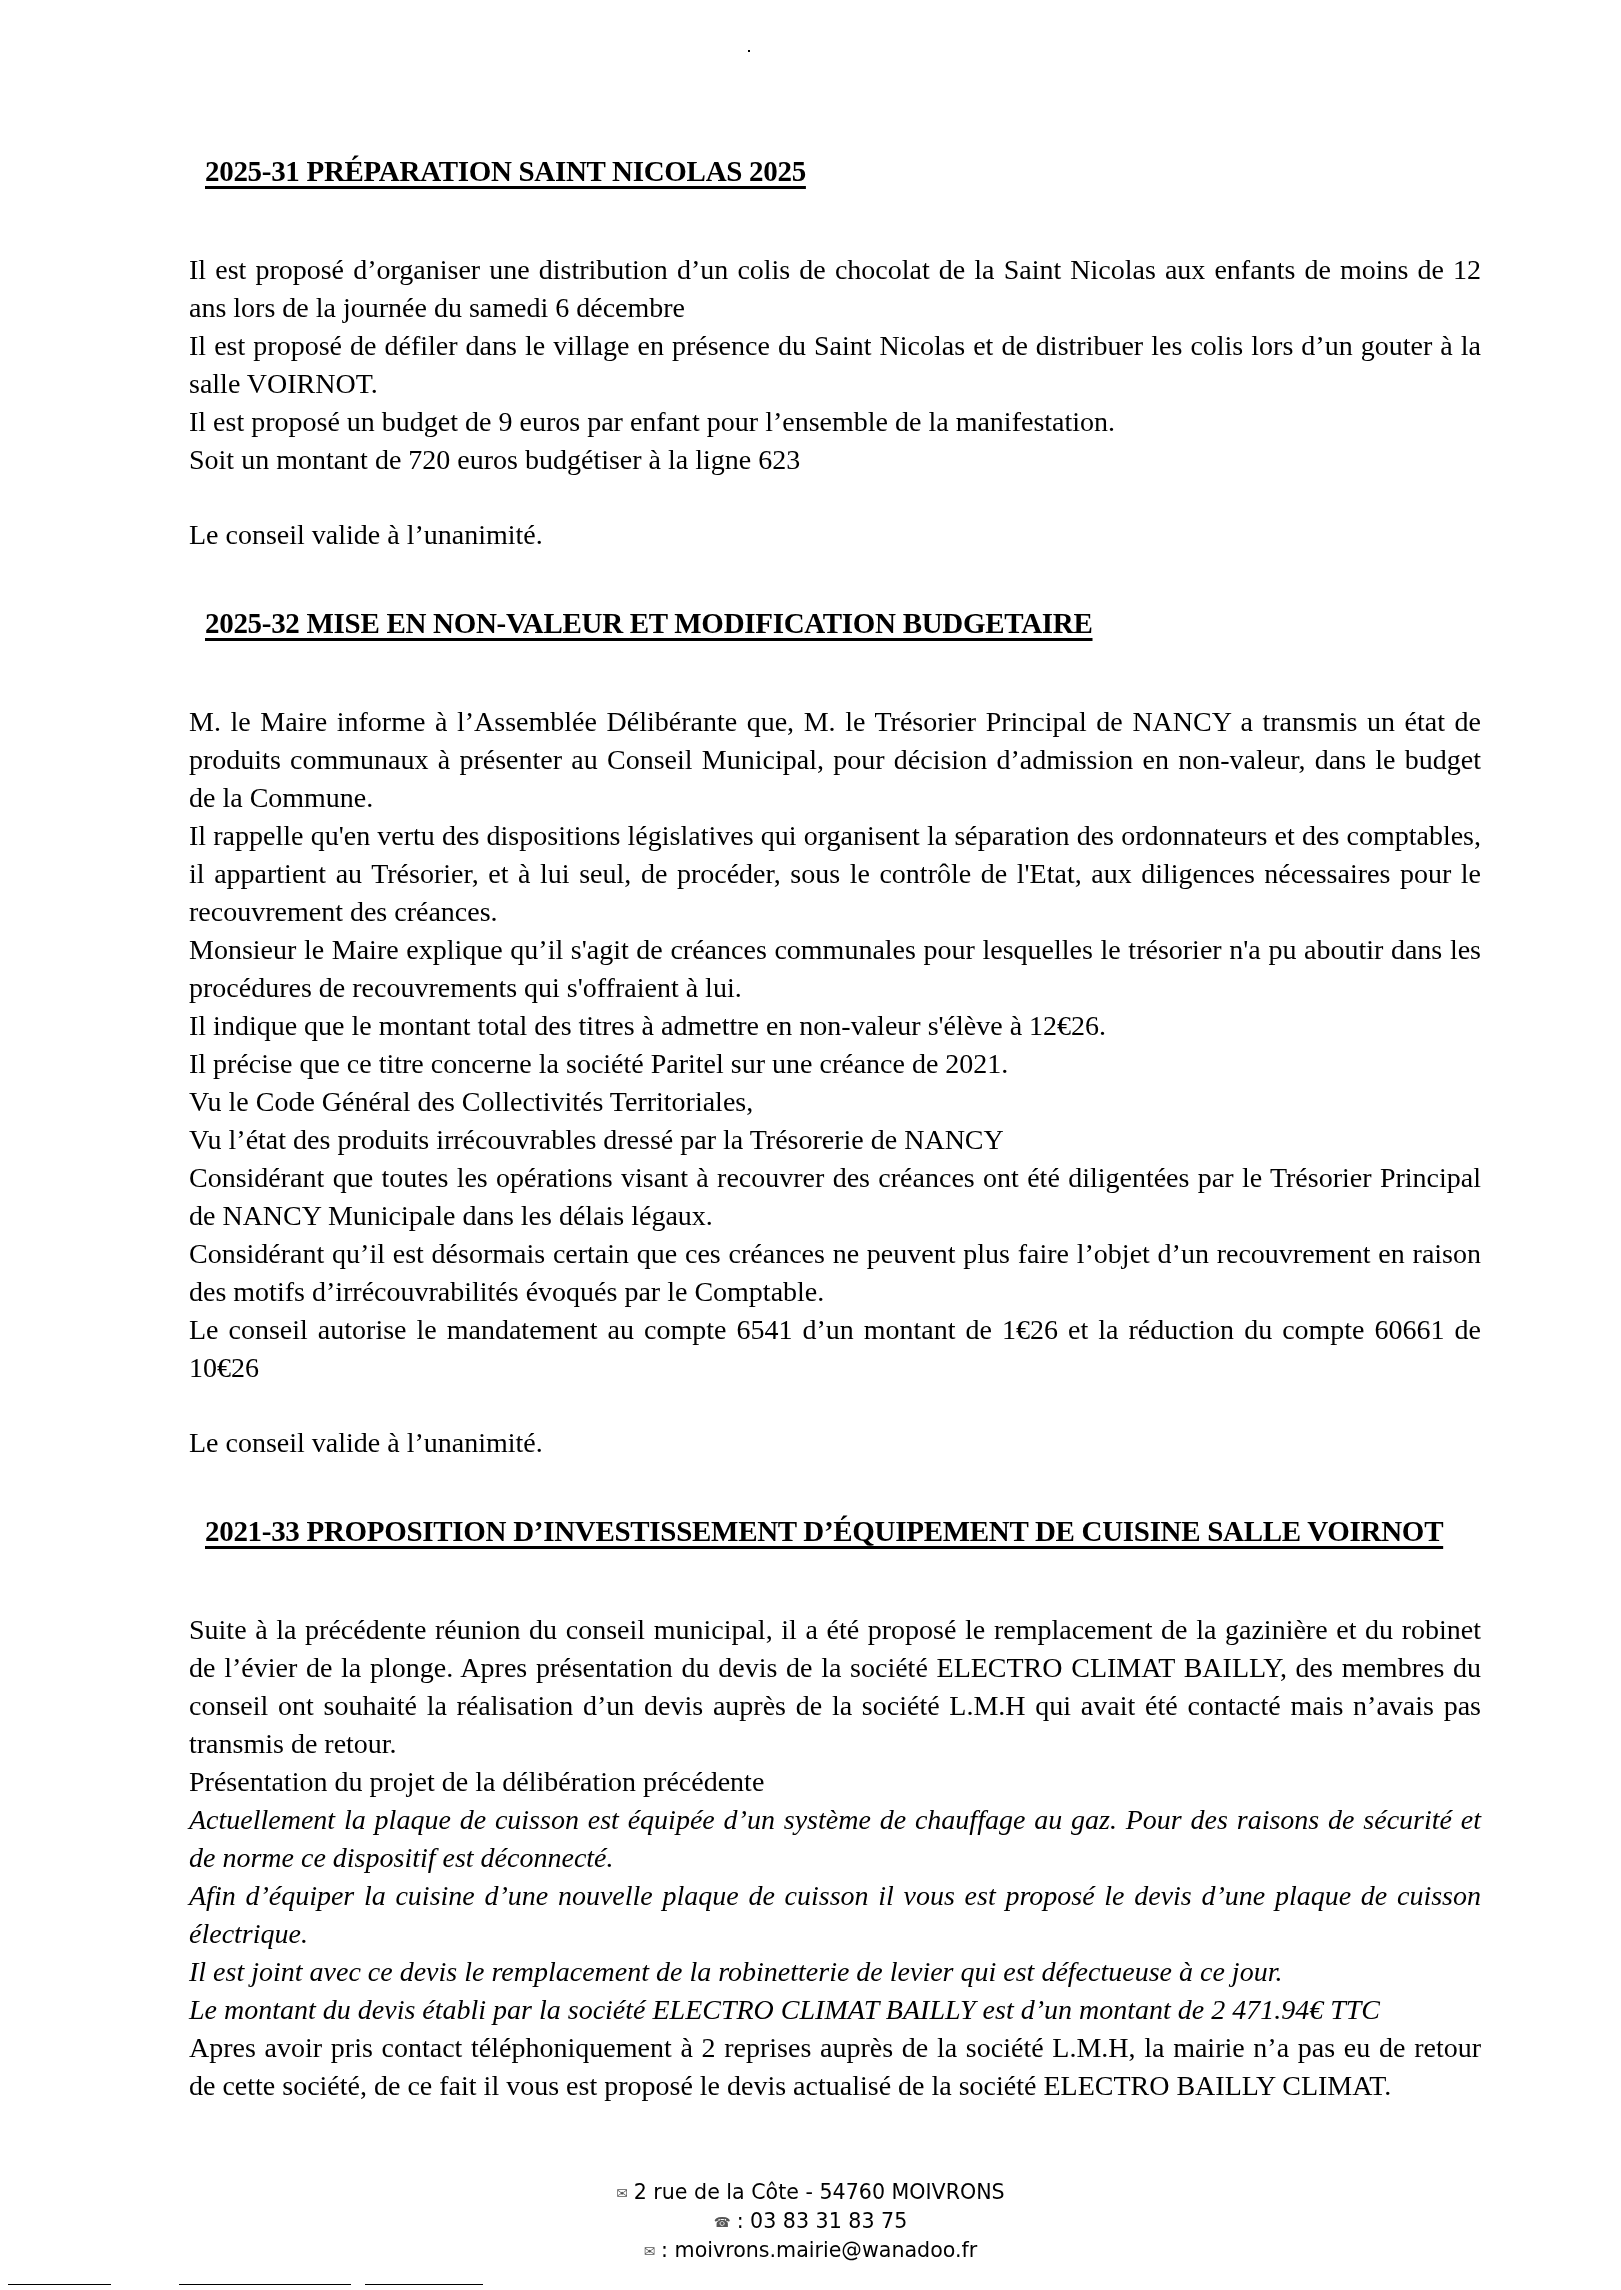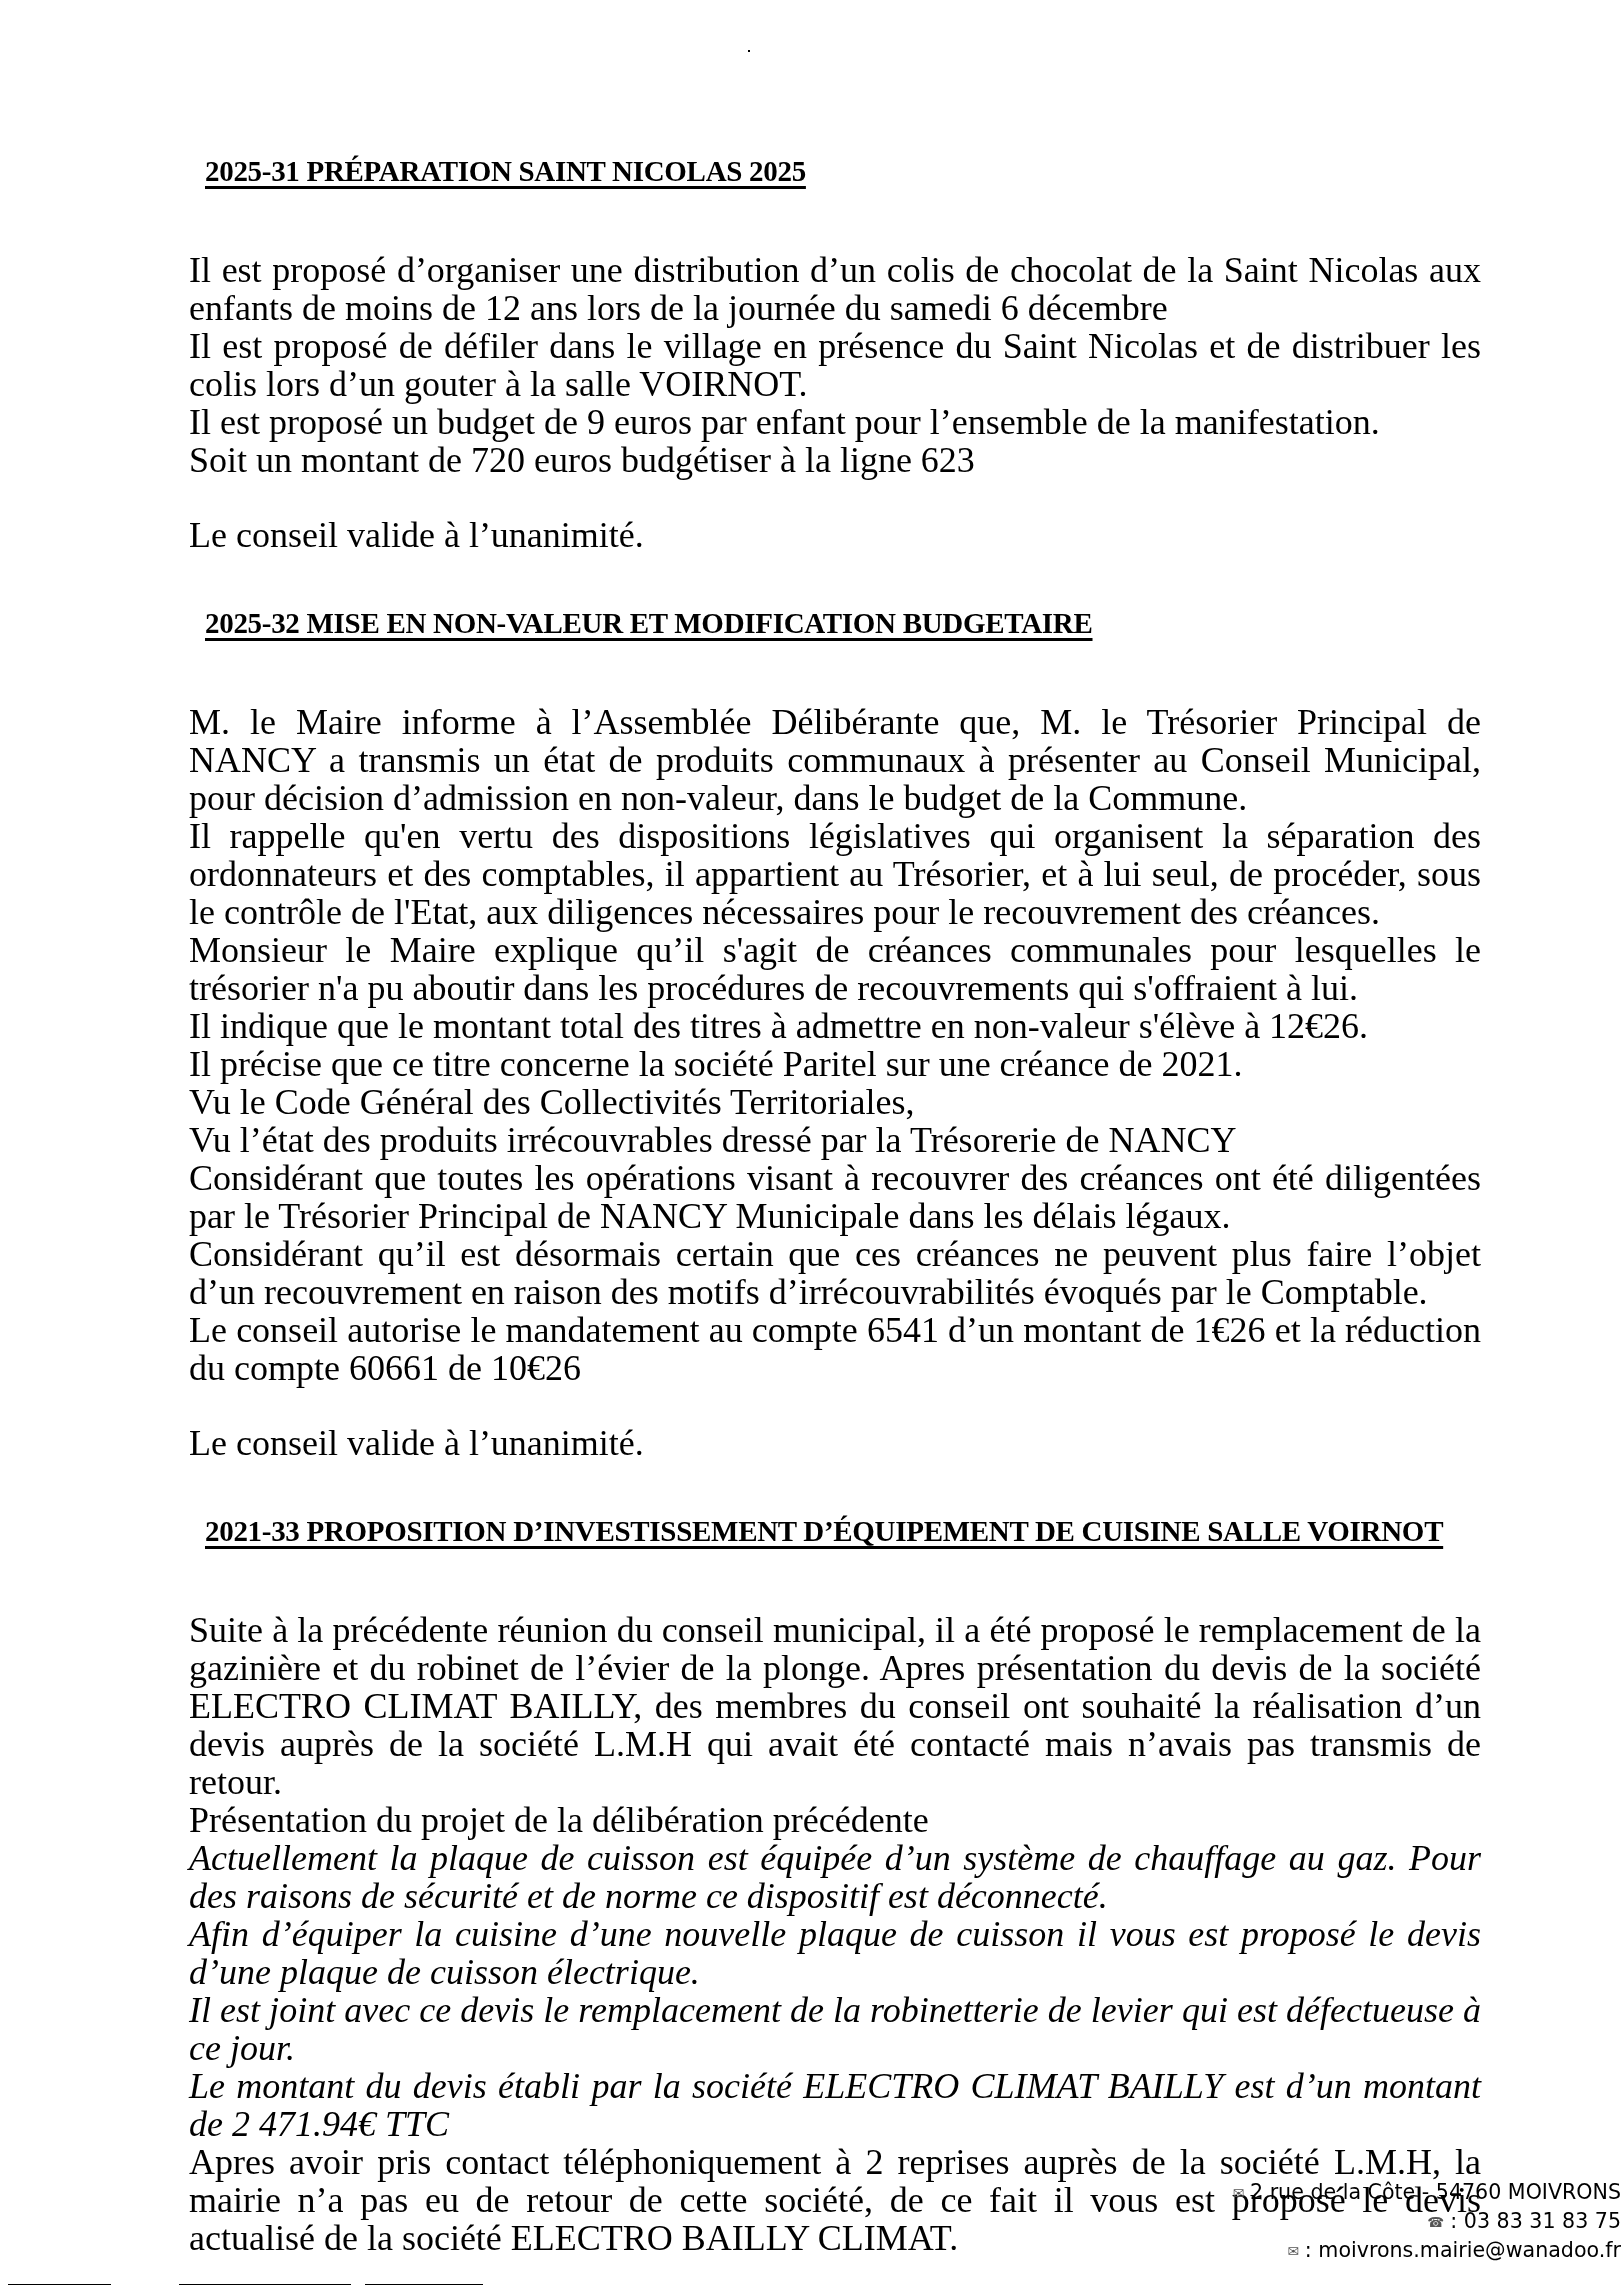--- a/index.html
+++ b/index.html
@@ -1,24 +1,24 @@
 <!DOCTYPE html>
 <html><head>
 <meta charset="utf-8">
 <style>
   html, body { margin: 0; padding: 0; background: #ffffff; }
   body { width: 1621px; height: 2291px; position: relative; overflow: hidden; font-family: "Liberation Serif", serif; color: #000; }
   .page { position: absolute; left: 189px; top: 137px; width: 1292px; }
   .heading { font-family: "Liberation Serif", serif; font-weight: bold; font-size: 29px; text-decoration: underline; text-decoration-thickness: 2.9px; text-underline-offset: 4.9px; line-height: 37px; margin: 16px; letter-spacing: -0.3px; }
-  .para { font-size: 36px; line-height: 38px; margin: 0; }
+  .para { font-size: 28px; line-height: 38px; margin: 0; }
   .justify { text-align: justify; }
   .italic { font-style: italic; }
   .gap-h { height: 45px; }
   .gap-p { height: 37px; }
-  .footer { position: absolute; left: 0; width: 1621px; top: 2178px; text-align: right; font-family: "DejaVu Sans", sans-serif; font-size: 20.6px; line-height: 28px; }
+  .footer { position: absolute; left: 0; width: 1621px; top: 2178px; text-align: center; font-family: "DejaVu Sans", sans-serif; font-size: 20.6px; line-height: 28px; }
   .footer .icon { font-size: 13.7px; color: #555; margin-right: 5.9px; vertical-align: middle; }
   .footer-lines { position: absolute; top: 2284px; left: 0; width: 1621px; height: 3.9px; }
   .footer-lines span { position: absolute; top: 0; height: 1px; border-top: 1px solid #000; }
   .dot { position: absolute; left: 748px; top: 50px; width: 2px; height: 2px; background: #000; }
 </style>
 </head>
 <body>
 
 <div class="dot"></div>
 

